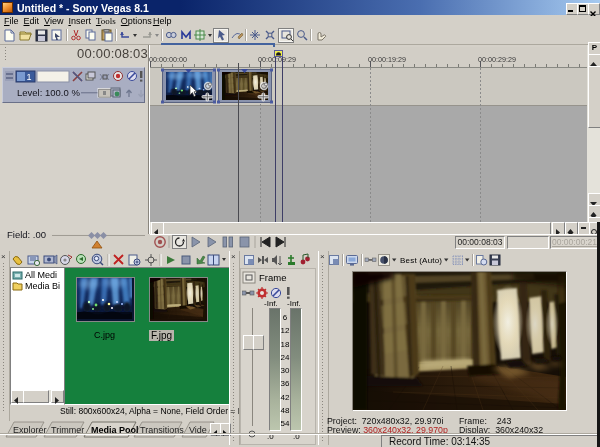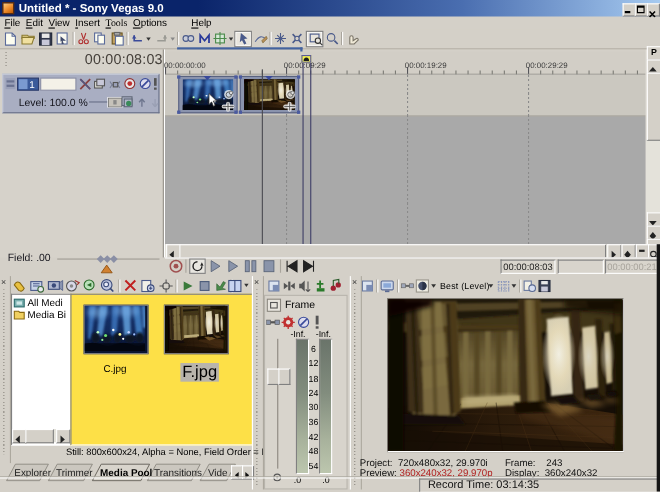--- a/index.html
+++ b/index.html
@@ -180,33 +180,33 @@
         <circle cx="45" cy="26" r="1" fill="#a0c0ff"></circle>
     <rect x="0" y="34" width="55" height="7" fill="#050a18"></rect>
     <path d="M0 35q7-3 14 0t14 0 14 0 13 0v6H0z" fill="#03060f"></path>
   </g>
 </defs>
 </svg>
 
 <div class="abs" style="left:0;top:0;width:600px;height:15px;
   background:linear-gradient(to right,#0a246a 0%,#0a246a 30%,#4a6eb0 70%,#a6caf0 100%);"></div>
 <div class="abs" style="left:2px;top:2px;width:11px;height:11px;background:linear-gradient(145deg,#ffd080 0%,#f09030 50%,#c05800 100%);border:1px solid #6a3000;box-sizing:border-box;"></div>
-<div class="abs" style="left:17px;top:2px;font-size:10.5px;font-weight:bold;color:#fff;">Untitled * - Sony Vegas 9.0</div>
+<div class="abs" style="left:17px;top:2px;font-size:10.5px;font-weight:bold;color:#fff;">Untitled * - Sony Vegas 8.1</div>
 <div class="abs raised" style="left:566px;top:3px;width:10px;height:10px;background:#d4d0c8;">
   <div class="abs" style="left:1px;top:6px;width:5px;height:2px;background:#000;"></div>
   </div>
 <div class="abs raised" style="left:577px;top:3px;width:10px;height:10px;background:#d4d0c8;">
   <div class="abs" style="left:1px;top:1px;width:5px;height:4px;border:1px solid #000;border-top-width:2px;"></div>
   </div>
 <div class="abs raised" style="left:588px;top:3px;width:10px;height:10px;background:#d4d0c8;"><svg width="8" height="8">
       <path d="M1.5 1.5l5 5M6.5 1.5l-5 5" stroke="#000" stroke-width="1.4"></path>
     </svg></div>
 
 <div class="abs" style="left:0;top:15.5px;width:600px;height:12px;background:#d4d0c8;font-size:9px;color:#000;white-space:nowrap;">
-  <span style="margin-left:4px;"><u>F</u>ile</span><span style="margin-left:5px;"><u>E</u>dit</span><span style="margin-left:5px;"><u>V</u>iew</span><span style="margin-left:5px;"><u>I</u>nsert</span><span style="margin-left:5px;font-family:Liberation Serif, serif;"><u>T</u>ools</span><span style="margin-left:5px;"><u>O</u>ptions</span><span style="margin-left:22px;"><u>H</u>elp</span>
+  <span style="margin-left:4px;"><u>F</u>ile</span><span style="margin-left:5px;"><u>E</u>dit</span><span style="margin-left:5px;"><u>V</u>iew</span><span style="margin-left:5px;"><u>I</u>nsert</span><span style="margin-left:5px;font-family:Liberation Serif, serif;"><u>T</u>ools</span><span style="margin-left:5px;"><u>O</u>ptions</span><span style="margin-left:1px;"><u>H</u>elp</span>
 </div>
 
 <div class="abs" style="left:0;top:27px;width:600px;height:17px;background:#d4d0c8;">
 <svg width="600" height="17" style="position:absolute;left:0;top:0;">
 
   <g transform="translate(3,2)">
         <path d="M2 1h6l3 3v8H2z" fill="#fdfdf0" stroke="#5a6a9a"></path>
         <path d="M8 1v3h3" fill="none" stroke="#5a6a9a"></path>
       </g>
 
@@ -525,21 +525,21 @@
   <path d="M56 3l8 5-8 5z" fill="#8a94aa" stroke="#5a6478" stroke-width="0.8"></path>
   <rect x="71" y="3" width="3.6" height="10" fill="#8a94aa" stroke="#5a6478" stroke-width="0.8"></rect>
     <rect x="77" y="3" width="3.6" height="10" fill="#8a94aa" stroke="#5a6478" stroke-width="0.8"></rect>
   <rect x="88" y="3" width="9" height="10" fill="#8a94aa" stroke="#5a6478" stroke-width="0.8"></rect>
   <line x1="103" y1="2" x2="103" y2="14" stroke="#a8a49c"></line>
   <path d="M109 3v10M118 3l-8 5 8 5z" fill="#222" stroke="#222" stroke-width="1"></path>
   <path d="M133 3v10M124 3l8 5-8 5z" fill="#222" stroke="#222" stroke-width="1"></path>
 </svg>
 <div class="abs sunken" style="left:455px;top:236px;width:48px;height:11px;font-size:8.5px;text-align:center;line-height:10px;background:#d8d4cc;color:#222;">00:00:08:03</div>
 <div class="abs sunken" style="left:507px;top:236px;width:40px;height:11px;background:#d8d4cc;"></div>
-<div class="abs sunken" style="left:550px;top:236px;width:47px;height:11px;font-size:8.5px;text-align:center;line-height:10px;background:#d8d4cc;color:#a8a49c;">00:00:00:21</div>
+<div class="abs sunken" style="left:550px;top:236px;width:47px;height:11px;font-size:8.5px;text-align:center;line-height:10px;background:#d8d4cc;color:#a8a49c;text-decoration:underline;">00:00:00:21</div>
 
 <div class="abs" style="left:597px;top:222px;width:3px;height:225px;background:#151515;z-index:60;"></div>
 
 <div class="abs" style="left:0;top:250px;width:600px;height:197px;background:#d4d0c8;"></div>
 
 <div class="abs" style="left:0;top:251px;width:9px;height:170px;border-right:1px solid #aca89e;">
   <div class="abs" style="left:1px;top:1px;font-size:8px;color:#333;">×</div>
   <div class="abs dots" style="left:0px;top:12px;width:6px;height:150px;"></div>
 </div>
 
@@ -622,35 +622,35 @@
     <div class="abs raised" style="left:0;top:0;width:11px;height:11px;background:#d4d0c8;"><svg width="9" height="9">
           <path d="M2 4.5L6 1v7z" fill="#222"></path>
         </svg></div>
     <div class="abs raised" style="left:12px;top:0;width:24px;height:11px;background:#d4d0c8;"></div>
     <div class="abs raised" style="left:40px;top:0;width:11px;height:11px;background:#d4d0c8;"><svg width="9" height="9">
           <path d="M7 4.5L3 1v7z" fill="#222"></path>
         </svg></div>
   </div>
 </div>
 
-<div class="abs sunken" style="left:64px;top:267px;width:164px;height:136px;background:#fde047;">
+<div class="abs sunken" style="left:64px;top:267px;width:164px;height:136px;background:#15803d;">
 
   <div class="abs" style="left:11px;top:9px;width:57px;height:43px;border:1px solid #888;background:#0a1530;">
     <svg width="55" height="41" viewBox="0 0 55 41">
         <use href="#concert"></use>
       </svg>
   </div>
 
   <div class="abs" style="left:84px;top:9px;width:57px;height:43px;border:1px solid #888;background:#1a0f05;">
     <svg width="55" height="41" viewBox="0 0 213 138" preserveAspectRatio="none">
         <use href="#corridor"></use>
       </svg>
   </div>
   <div class="abs" style="left:11px;top:62px;width:57px;text-align:center;font-size:9px;color:#000;">C.jpg</div>
-  <div class="abs" style="left:88px;top:62px;width:57px;text-align:center;font-size:15px;"><span style="background:#b8b4ac;padding:0 2px;">F.jpg</span></div>
+  <div class="abs" style="left:68px;top:62px;width:57px;text-align:center;font-size:10px;"><span style="background:#b8b4ac;padding:0 2px;">F.jpg</span></div>
 </div>
 <div class="abs" style="left:60px;top:406px;font-size:8.5px;color:#000;">Still: 800x600x24, Alpha = None, Field Order = N</div>
 
 <div class="abs" style="left:0;top:421px;width:209px;height:16px;">
   <svg width="230" height="17">
     <path d="M6 16l8-15h30l-8 15z" fill="#cbc7bf" stroke="#8a867e" stroke-width="0.8"></path>
     <path d="M44 16l8-15h32l-8 15z" fill="#cbc7bf" stroke="#8a867e" stroke-width="0.8"></path>
     <path d="M134 16l8-15h40l-8 15z" fill="#cbc7bf" stroke="#8a867e" stroke-width="0.8"></path>
     <path d="M182 16l8-15h24l-8 15z" fill="#cbc7bf" stroke="#8a867e" stroke-width="0.8"></path>
     <path d="M84 16l8-15h44l-8 15z" fill="#d8d4cc" stroke="#6a665e" stroke-width="0.9"></path>
@@ -763,21 +763,21 @@
       <rect x="7.4" y="2" width="3.6" height="3.6" fill="#a0a8ba" stroke="#666" stroke-width="0.6"></rect>
       <rect x="3.6" y="3" width="3.8" height="1.8" fill="#666"></rect>
     </g>
   <g transform="translate(50,2)">
       <rect x="0.5" y="0.5" width="11" height="11" fill="#eceadf" stroke="#9a968c"></rect>
       <circle cx="6" cy="6" r="3.8" fill="#46506a"></circle>
       <path d="M6 2.2a3.8 3.8 0 0 1 0 7.6z" fill="#2a3246"></path>
     </g>
   <path d="M64 6.5l4.4 0-2.2 3z" fill="#333"></path>
 </svg>
-<div class="abs" style="left:400px;top:256px;font-size:8px;color:#000;letter-spacing:0.2px;">Best (Level)</div>
+<div class="abs" style="left:400px;top:256px;font-size:8px;color:#000;letter-spacing:0.2px;">Best (Auto)</div>
 <svg class="abs" width="65" height="16" style="left:443px;top:252px;">
   <path d="M1 6.5l4.4 0-2.2 3z" fill="#333"></path>
   <g transform="translate(9,3)" stroke="#8a96ba">
       <path d="M1 1h10M1 4h10M1 7h10M1 9.5h10M1 1v9M4 1v9M7 1v9M10.5 1v9" stroke-dasharray="1.2 1"></path>
     </g>
   <path d="M22 6.5l4.4 0-2.2 3z" fill="#333"></path>
   <line x1="29.5" y1="2" x2="29.5" y2="14" stroke="#a8a49c"></line>
     <line x1="30.5" y1="2" x2="30.5" y2="14" stroke="#fff"></line>
   <g transform="translate(33,3)">
       <rect x="0.5" y="0.5" width="6.5" height="8.5" fill="#f2f0e6" stroke="#6a7aa0"></rect>

